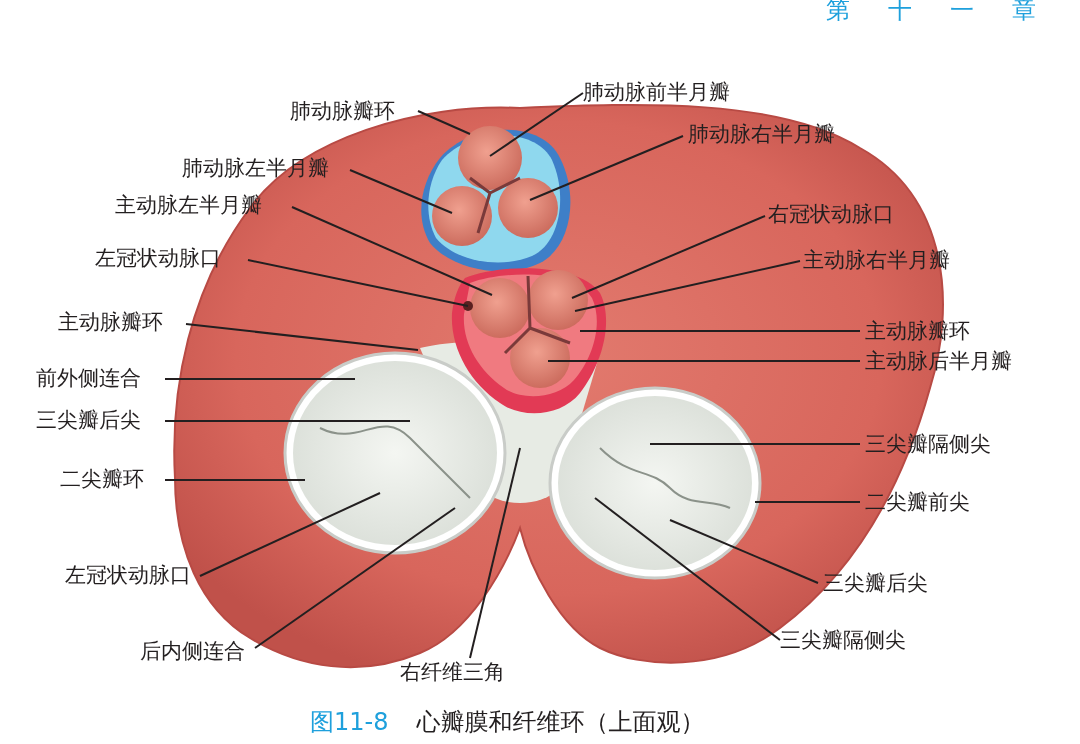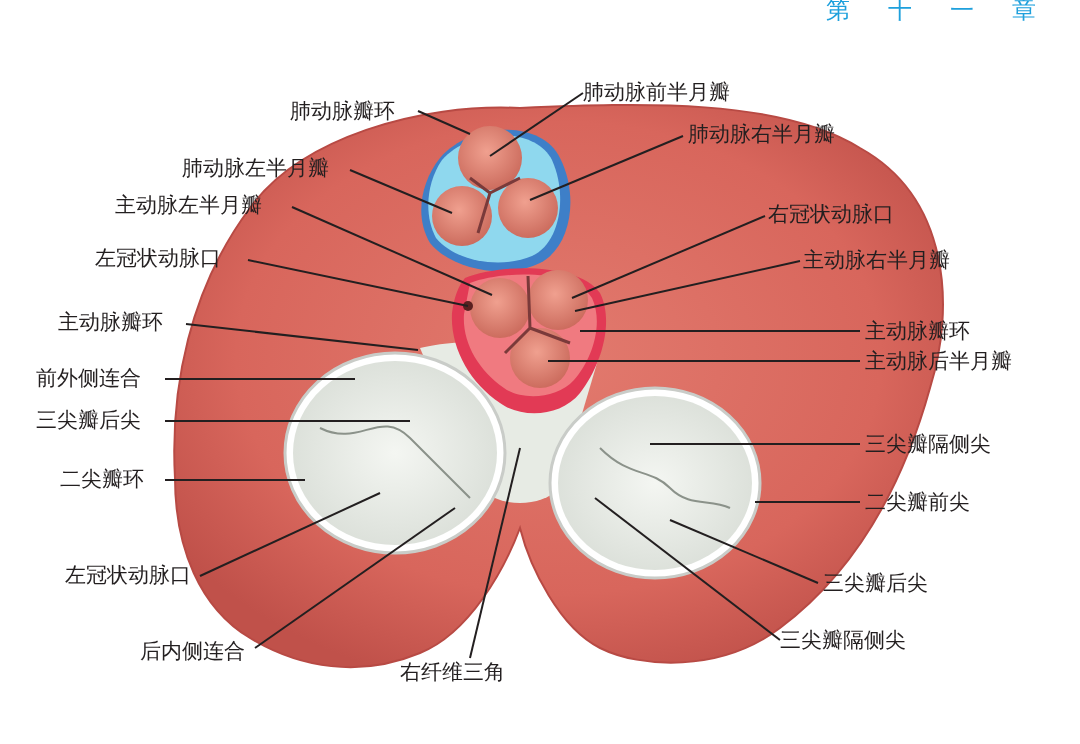--- a/index.html
+++ b/index.html
@@ -101,13 +101,16 @@
   <div class="lbl" style="left:400px;top:654px">右纤维三角</div>
   <div class="lbl" style="left:768px;top:196px">右冠状动脉口</div>
   <div class="lbl" style="left:803px;top:242px">主动脉右半月瓣</div>
   <div class="lbl" style="left:865px;top:313px">主动脉瓣环</div>
   <div class="lbl" style="left:865px;top:343px">主动脉后半月瓣</div>
   <div class="lbl" style="left:865px;top:426px">三尖瓣隔侧尖</div>
   <div class="lbl" style="left:865px;top:484px">二尖瓣前尖</div>
   <div class="lbl" style="left:823px;top:565px">三尖瓣后尖</div>
   <div class="lbl" style="left:780px;top:622px">三尖瓣隔侧尖</div>
 
+  <div class="caption">
+    <span class="cap-num">图11-8</span><span class="cap-title">心瓣膜和纤维环（上面观）</span>
+  </div>
 </div>
 
 </body></html>

